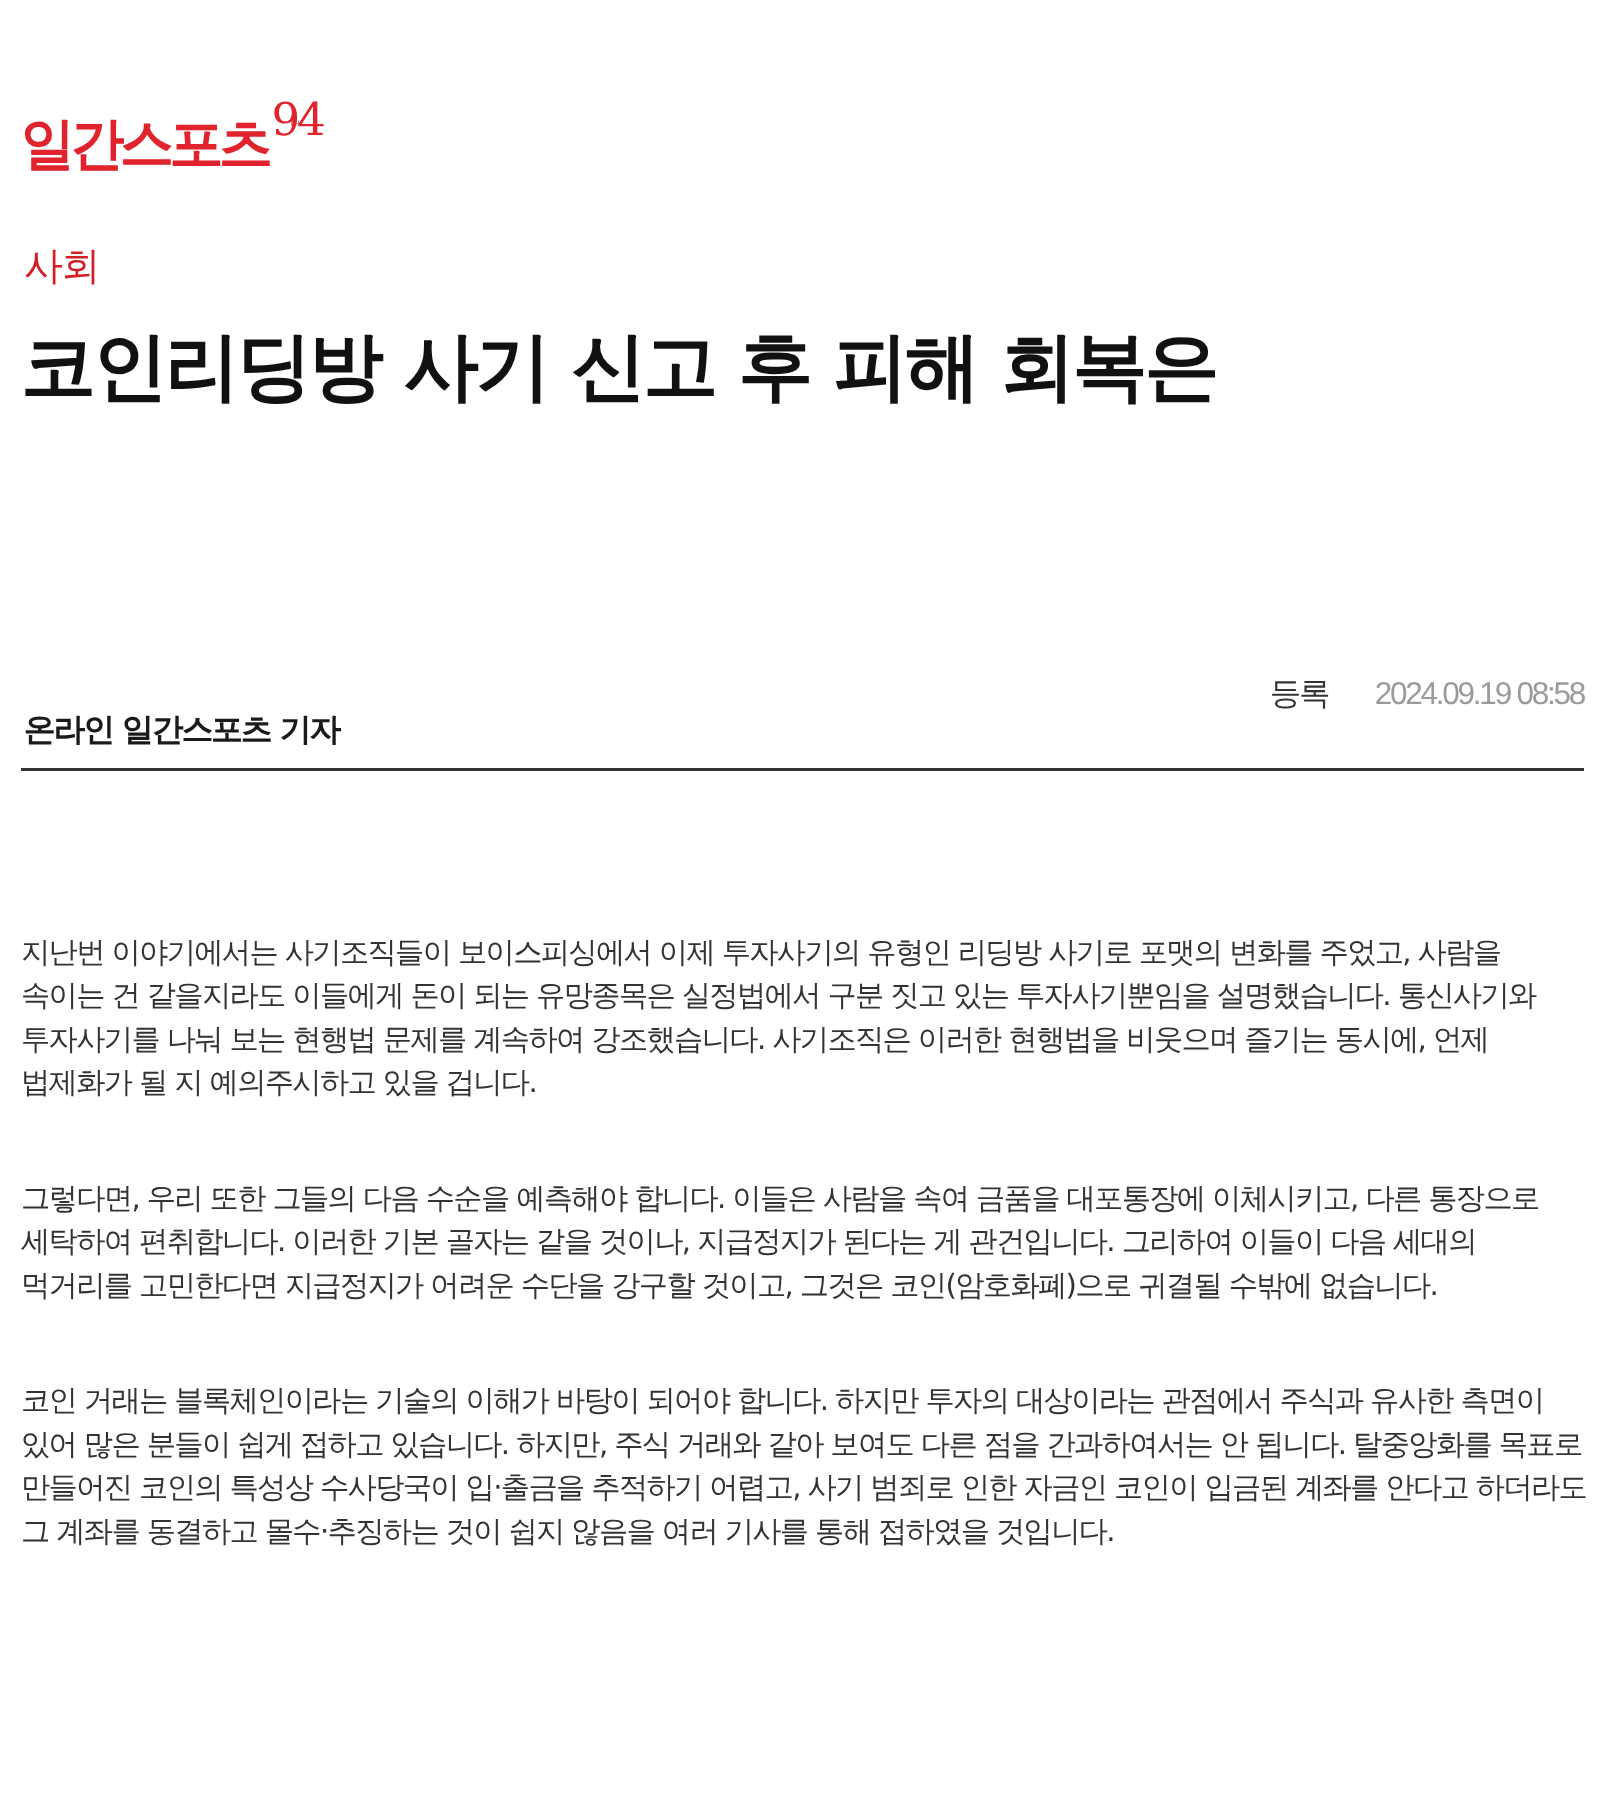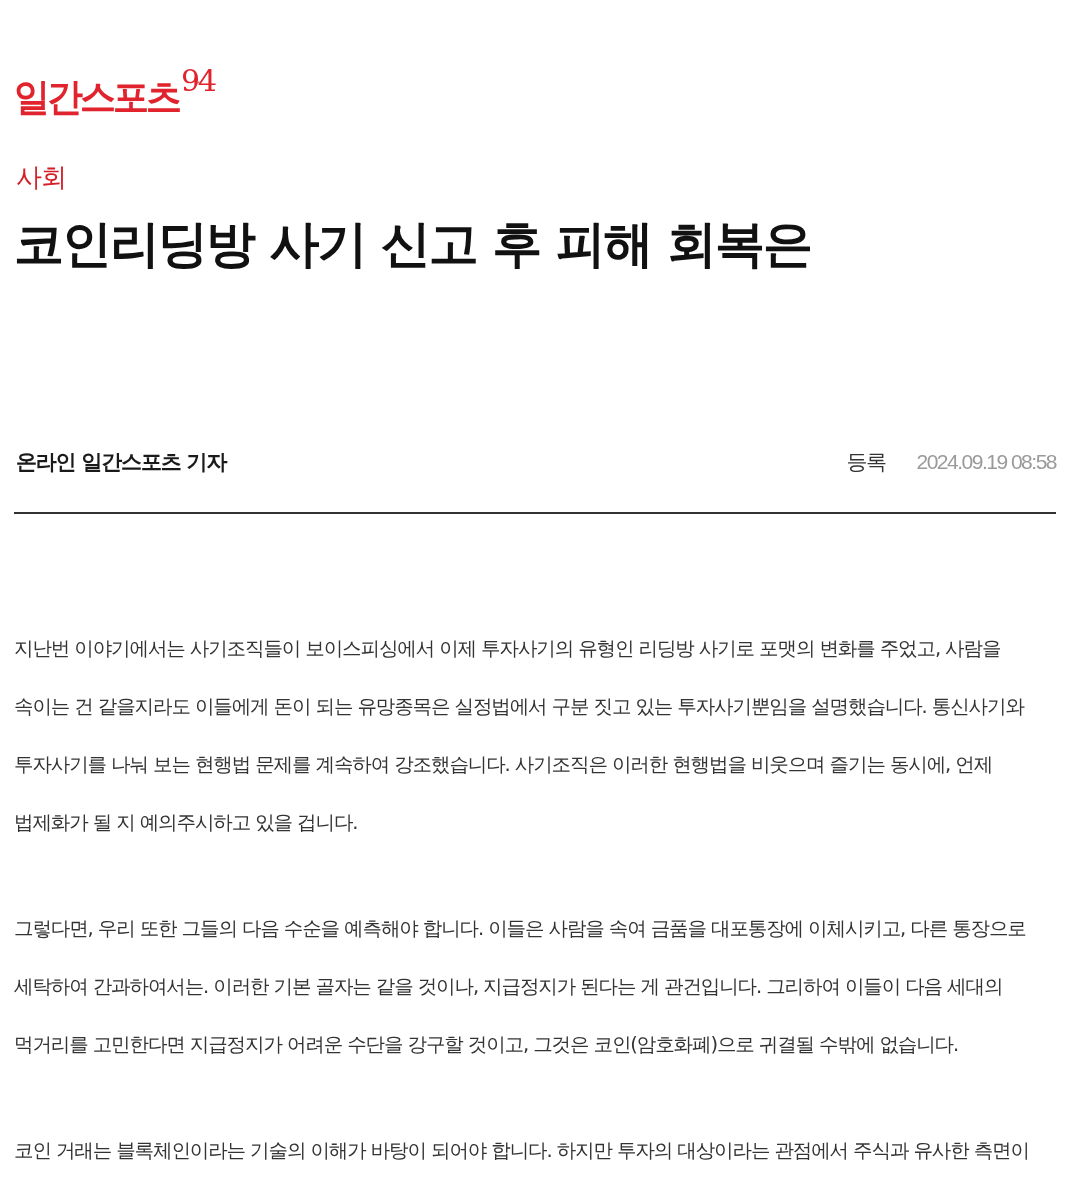--- a/index.html
+++ b/index.html
@@ -74,21 +74,21 @@
       font-weight: bold;
       color: #111111;
       letter-spacing: -2px;
       line-height: 76px;
       white-space: nowrap;
       text-align: center;
     }
     .byline {
       position: absolute;
       left: 16px;
-      top: 448px;
+      top: 472px;
       font-size: 21px;
       font-weight: bold;
       color: #1a1a1a;
       letter-spacing: -1.2px;
     }
     .meta {
       position: absolute;
       right: 24px;
       top: 448px;
       font-size: 21px;
@@ -117,21 +117,21 @@
     }
     .article-body {
       position: absolute;
       left: 14px;
       top: 620px;
       width: 1044px;
     }
     .article-body p {
       margin: 0 0 48px 0;
       font-size: 19.5px;
-      line-height: 58px;
+      line-height: 29px;
       color: #333333;
       letter-spacing: -1.1px;
       word-break: keep-all;
     }
     .article-body p + p {
       margin-top: 0;
     }
   </style>
 </head>
 <body>
@@ -152,15 +152,15 @@
 
 <div class="meta">
   <span class="meta-label">등록</span>
   <span class="meta-date">2024.09.19 08:58</span>
 </div>
 
 <div class="divider"></div>
 
 <div class="article-body">
   <p>지난번 이야기에서는 사기조직들이 보이스피싱에서 이제 투자사기의 유형인 리딩방 사기로 포맷의 변화를 주었고, 사람을 속이는 건 같을지라도 이들에게 돈이 되는 유망종목은 실정법에서 구분 짓고 있는 투자사기뿐임을 설명했습니다. 통신사기와 투자사기를 나눠 보는 현행법 문제를 계속하여 강조했습니다. 사기조직은 이러한 현행법을 비웃으며 즐기는 동시에, 언제 법제화가 될 지 예의주시하고 있을 겁니다.</p>
-  <p>그렇다면, 우리 또한 그들의 다음 수순을 예측해야 합니다. 이들은 사람을 속여 금품을 대포통장에 이체시키고, 다른 통장으로 세탁하여 간과하여서는. 이러한 기본 골자는 같을 것이나, 지급정지가 된다는 게 관건입니다. 그리하여 이들이 다음 세대의 먹거리를 고민한다면 지급정지가 어려운 수단을 강구할 것이고, 그것은 코인(암호화폐)으로 귀결될 수밖에 없습니다.</p>
+  <p>그렇다면, 우리 또한 그들의 다음 수순을 예측해야 합니다. 이들은 사람을 속여 금품을 대포통장에 이체시키고, 다른 통장으로 세탁하여 편취합니다. 이러한 기본 골자는 같을 것이나, 지급정지가 된다는 게 관건입니다. 그리하여 이들이 다음 세대의 먹거리를 고민한다면 지급정지가 어려운 수단을 강구할 것이고, 그것은 코인(암호화폐)으로 귀결될 수밖에 없습니다.</p>
   <p>코인 거래는 블록체인이라는 기술의 이해가 바탕이 되어야 합니다. 하지만 투자의 대상이라는 관점에서 주식과 유사한 측면이 있어 많은 분들이 쉽게 접하고 있습니다. 하지만, 주식 거래와 같아 보여도 다른 점을 간과하여서는 안 됩니다. 탈중앙화를 목표로 만들어진 코인의 특성상 수사당국이 입·출금을 추적하기 어렵고, 사기 범죄로 인한 자금인 코인이 입금된 계좌를 안다고 하더라도 그 계좌를 동결하고 몰수·추징하는 것이 쉽지 않음을 여러 기사를 통해 접하였을 것입니다.</p>
 </div>
 
 </body></html>

